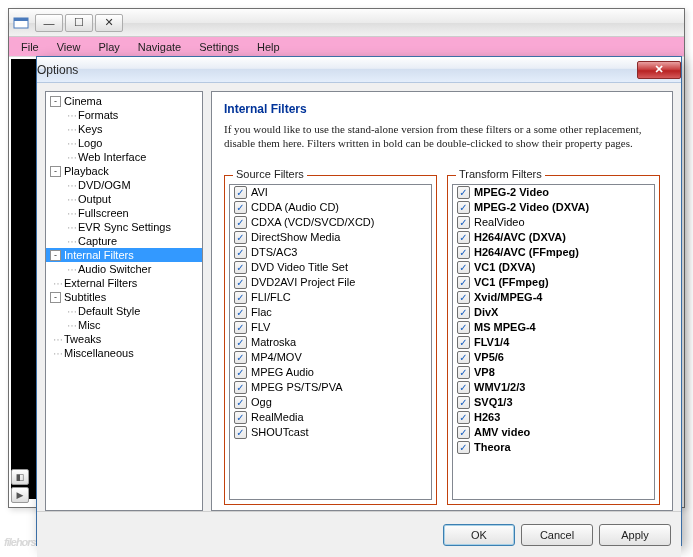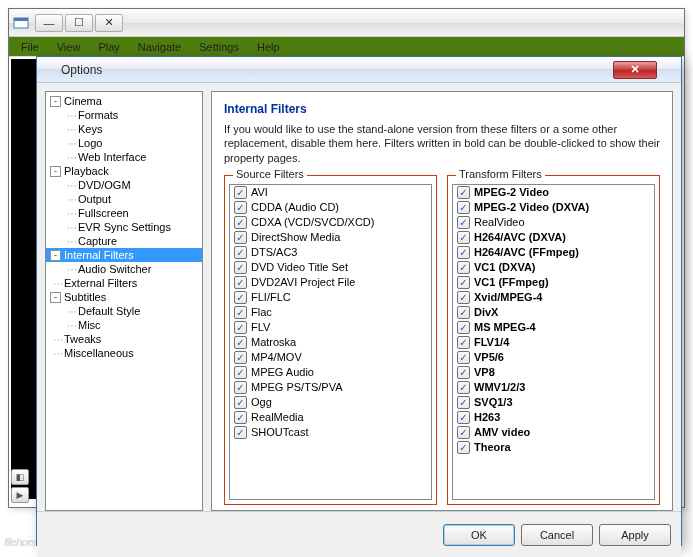--- a/index.html
+++ b/index.html
@@ -5,47 +5,47 @@
 * { box-sizing: border-box; margin: 0; padding: 0; font-family: 'Segoe UI', Tahoma, sans-serif; font-size: 11px; }
 body { background: #fff; width: 693px; height: 557px; overflow: hidden; position: relative; }
 
 
 .main-window { position: absolute; left: 8px; top: 8px; width: 677px; height: 500px; border: 1px solid #707070; background: #fff; box-shadow: 2px 2px 6px rgba(0,0,0,.15); }
 .main-titlebar { height: 28px; background: linear-gradient(180deg, #fdfdfd 0%, #ebebeb 50%, #dddddd 51%, #f2f2f2 100%); border-bottom: 1px solid #ccc; display: flex; align-items: center; padding: 0 4px; }
 .main-titlebar .app-icon { width: 16px; height: 16px; margin-right: 6px; display: inline-flex; align-items: center; justify-content: center; }
 .main-titlebar .title { flex: 1; color: #333; }
 .main-titlebar .win-btns { display: flex; gap: 2px; }
 .main-titlebar .win-btn { width: 28px; height: 18px; border: 1px solid #adadad; background: linear-gradient(180deg,#fff,#e0e0e0); border-radius: 2px; display: flex; align-items: center; justify-content: center; font-size: 11px; color:#333; }
-.menubar { height: 20px; background: #4d7c0f; display: flex; align-items: center; padding: 0 4px; gap: 2px; border-bottom: 1px solid #ddd; }
+.menubar { height: 20px; background: #f9a8d4; display: flex; align-items: center; padding: 0 4px; gap: 2px; border-bottom: 1px solid #ddd; }
 .menubar .menu-item { padding: 2px 8px; color: #222; cursor: default; }
 .video-area { background: #000; height: 440px; margin: 2px; }
 .vid-controls { position:absolute; left:2px; bottom:2px; width:34px; }
 .vid-controls div { width:18px; height:16px; border:1px solid #999; background:linear-gradient(180deg,#fff,#ddd); border-radius:2px; margin-bottom:2px; display:flex;align-items:center;justify-content:center;font-size:9px;color:#555;}
 
 
 .options-window { position: absolute; left: 36px; top: 56px; width: 646px; height: 490px; border: 1px solid #3b6ea5; background: #f0f0f0; box-shadow: 4px 4px 12px rgba(0,0,0,.3); }
-.options-titlebar { height: 26px; background: linear-gradient(180deg, #fefefe 0%, #e9eef6 45%, #d3dff0 50%, #e4eefb 100%); display: flex; align-items: center; padding: 0 24px; border-bottom: 1px solid #b5c8e0; }
+.options-titlebar { height: 26px; background: linear-gradient(180deg, #fefefe 0%, #e9eef6 45%, #d3dff0 50%, #e4eefb 100%); display: flex; align-items: center; padding: 0 0; border-bottom: 1px solid #b5c8e0; }
 .options-titlebar .title { flex: 1; color: #2a2a2a; font-size: 12px; }
 .options-titlebar .close-btn { width: 44px; height: 18px; background: linear-gradient(180deg,#e9a0a0 0%,#c94545 45%,#b82222 55%,#d55a5a 100%); border: 1px solid #8a2a2a; border-radius: 2px; display:flex;align-items:center;justify-content:center;color:#fff;font-weight:bold; }
 .options-body { display: flex; height: 428px; padding: 8px 8px 0 8px; gap: 8px; }
 
 
 .tree { width: 158px; background: #fff; border: 1px solid #828790; overflow:auto; padding: 2px 0; }
 .tree ul { list-style:none; }
 .tree li { user-select:none; }
 .tree .row { display:flex; align-items:center; padding:1px 2px; white-space:nowrap; cursor:default; }
 .tree .row.selected { background:#3399ff; color:#fff; }
 .tree .toggle { width:11px; height:11px; border:1px solid #919191; display:inline-flex;align-items:center;justify-content:center; margin-right:3px; font-size:9px; line-height:1; background:#fff;color:#333;}
 .tree .spacer { display:inline-block; }
 .tree .dotline { color:#aaa; margin:0 2px 0 3px; font-size:10px; letter-spacing:-1px;}
 
 
 .panel { flex:1; background:#fff; border:1px solid #828790; padding:10px 12px 8px 12px; overflow:hidden; }
 .panel h2 { font-size:12px; font-weight:bold; color:#003399; margin-bottom:6px;}
-.panel .desc { color:#222; margin-bottom:10px; line-height:1.3; }
+.panel .desc { color:#222; margin-bottom:24px; line-height:1.3;font-family:Liberation Serif, serif; }
 .filters { display:flex; gap:10px; height: 330px;}
 .fgroup { flex:1; border:1px solid #c2410c; position:relative; padding:8px 4px 4px 4px;}
 .fgroup legend { position:absolute; top:-8px; left:8px; background:#fff; padding:0 3px; color:#222;}
 .flist { height:100%; border:1px solid #828790; background:#fff; overflow-y:scroll; overflow-x:hidden;}
 .flist .item { display:flex; align-items:center; padding:1px 4px; gap:4px; white-space:nowrap;}
 .flist .cb { width:13px;height:13px;border:1px solid #707070;background:linear-gradient(180deg,#f8f8f8,#e8e8e8);display:inline-flex;align-items:center;justify-content:center;font-size:10px;color:#1a5fbf;border-radius:2px;}
 .flist .lbl.bold { font-weight:bold; }
 
 
 .btnbar { height:46px; display:flex; align-items:center; justify-content:flex-end; padding:0 10px; gap:6px; border-top:1px solid #d0d0d0; background:#f0f0f0;}

